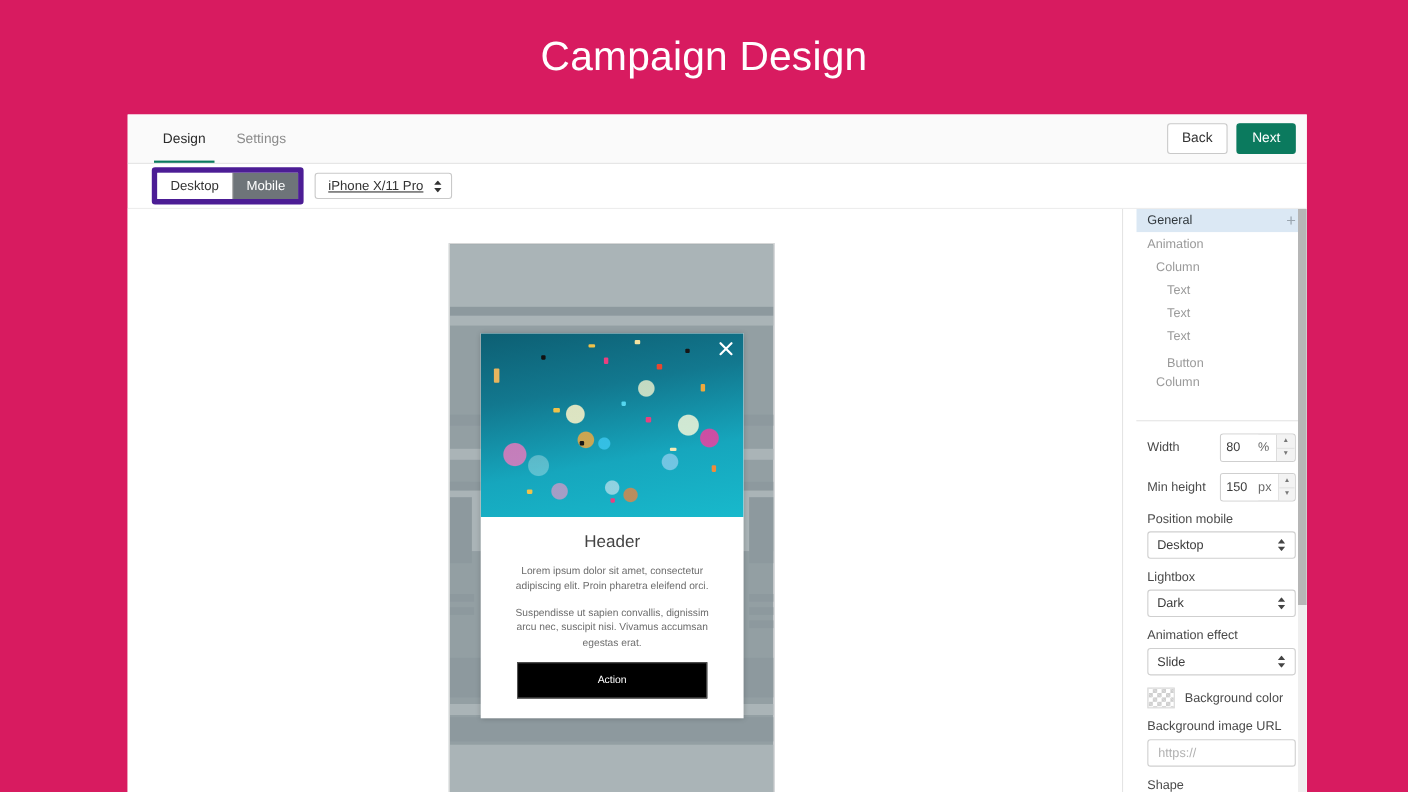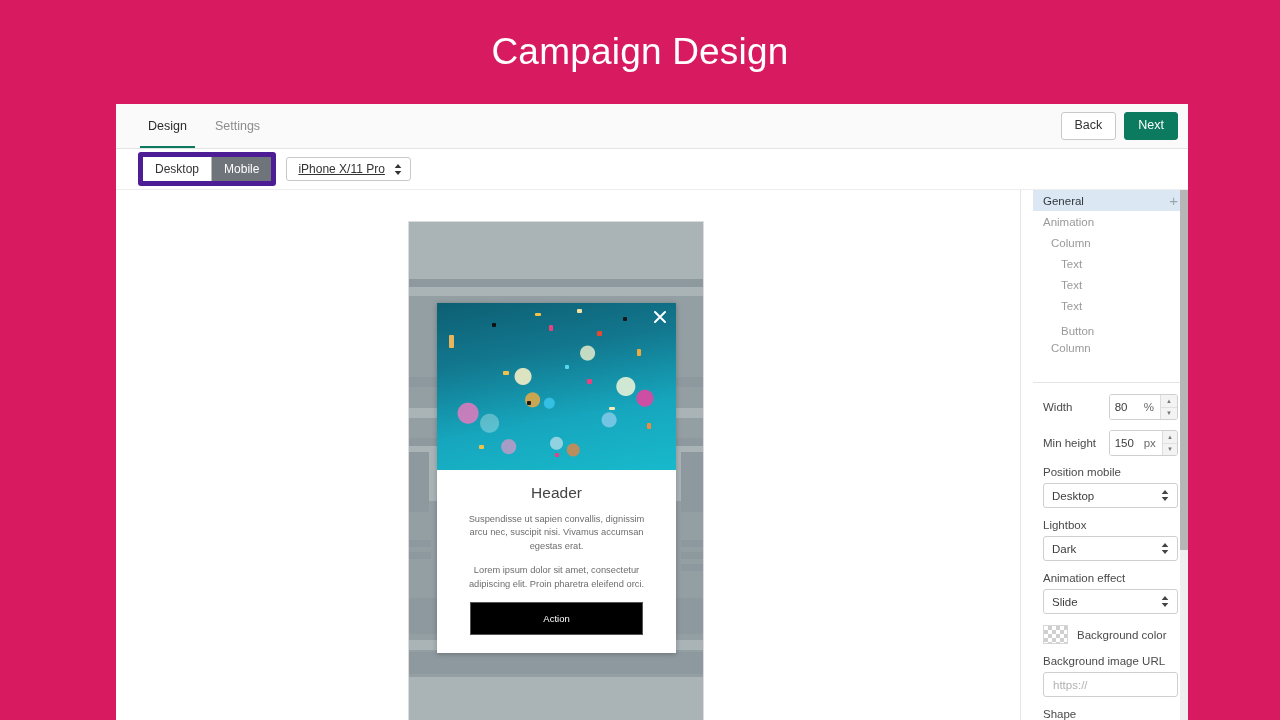--- a/index.html
+++ b/index.html
@@ -300,22 +300,22 @@
             <span class="confetti" style="left:42px;top:142px;width:5px;height:4px;background:#f0c24a;"></span>
             <span class="confetti" style="left:118px;top:150px;width:4px;height:4px;background:#e9407f;"></span>
             <div class="popup-close">
               <svg width="16" height="16" viewBox="0 0 16 16">
                 <path d="M3 3 L13 13 M13 3 L3 13" stroke="#ffffff" stroke-width="2" stroke-linecap="round"></path>
               </svg>
             </div>
           </div>
           <div class="popup-body">
             <div class="popup-header">Header</div>
+            <div class="popup-p">Lorem ipsum dolor sit amet, consectetur adipiscing elit. Proin pharetra eleifend orci.</div>
             <div class="popup-p">Suspendisse ut sapien convallis, dignissim arcu nec, suscipit nisi. Vivamus accumsan egestas erat.</div>
-            <div class="popup-p">Lorem ipsum dolor sit amet, consectetur adipiscing elit. Proin pharetra eleifend orci.</div>
             <div class="popup-action">Action</div>
           </div>
         </div>
       </div>
 
     </div>
 
     <div class="panel">
 
       <div class="tree">

